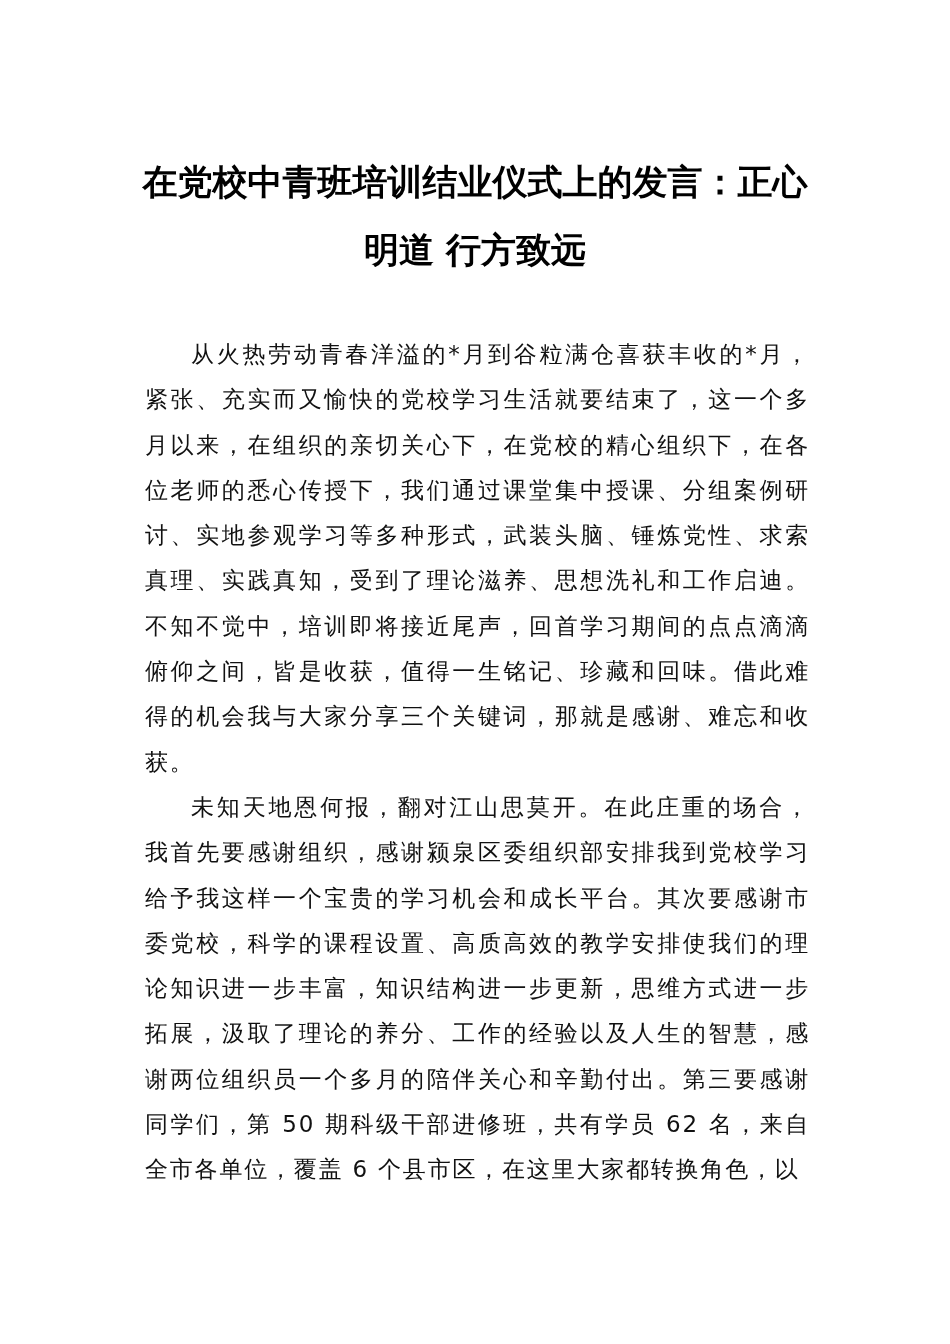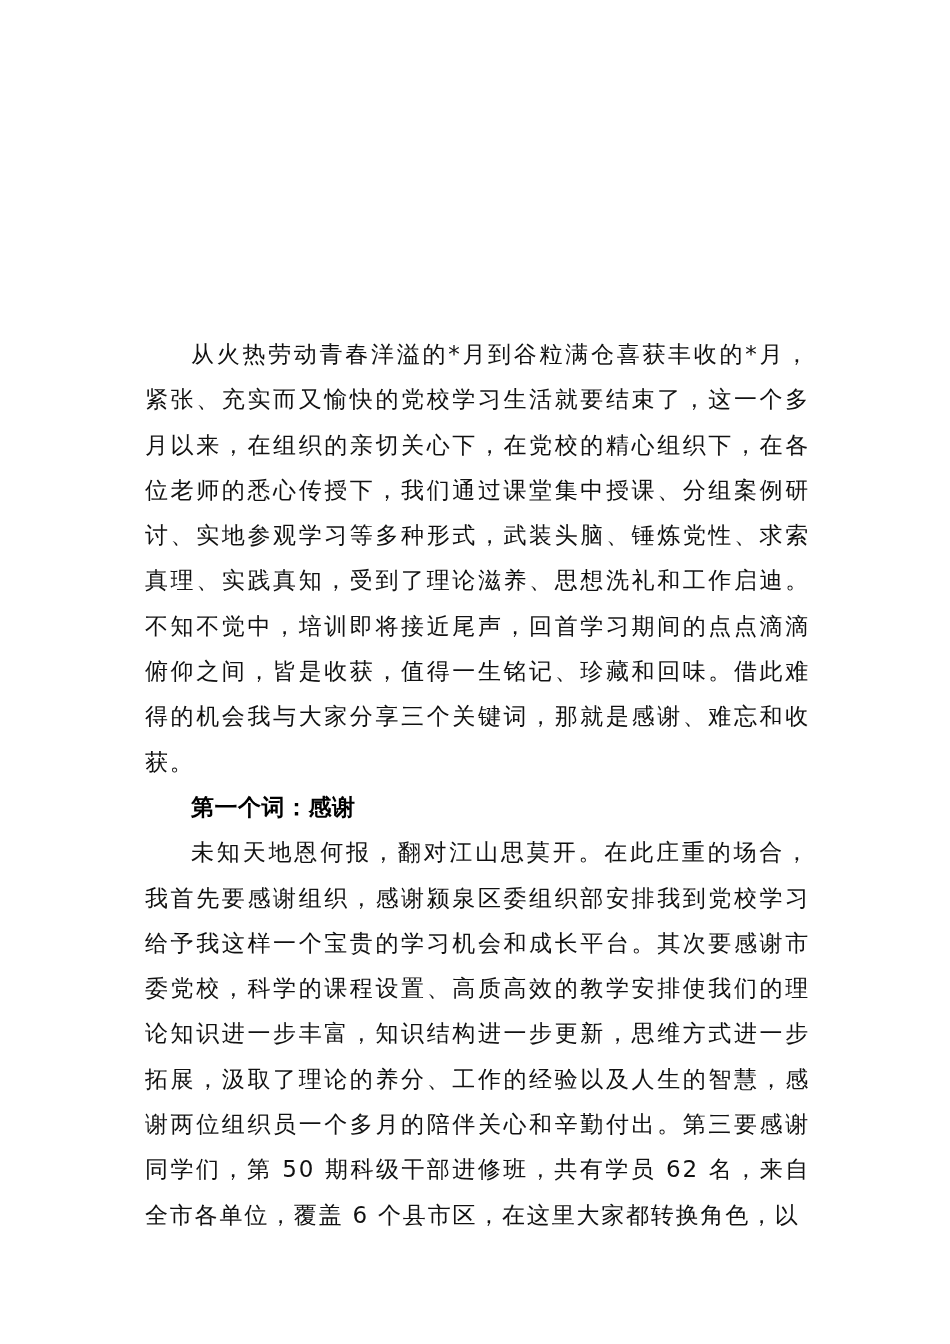--- a/index.html
+++ b/index.html
@@ -19,19 +19,19 @@
   .para { margin:0; text-indent:2em; text-align:justify; text-align-last:left; }
   .heading {
     margin:0; text-indent:2em; font-weight:bold; font-size:23px; color:#000;
     letter-spacing:0.5px;
   }
 </style>
 </head>
 <body>
 
 <div class="page">
+  <div class="title">在党校中青班培训结业仪式上的发言：正心明道 行方致远</div>
 
   <div class="body-text" style="top:332px;">
     <p class="para">从火热劳动青春洋溢的*月到谷粒满仓喜获丰收的*月，紧张、充实而又愉快的党校学习生活就要结束了，这一个多月以来，在组织的亲切关心下，在党校的精心组织下，在各位老师的悉心传授下，我们通过课堂集中授课、分组案例研讨、实地参观学习等多种形式，武装头脑、锤炼党性、求索真理、实践真知，受到了理论滋养、思想洗礼和工作启迪。不知不觉中，培训即将接近尾声，回首学习期间的点点滴滴俯仰之间，皆是收获，值得一生铭记、珍藏和回味。借此难得的机会我与大家分享三个关键词，那就是感谢、难忘和收获。</p>
-    <p class="heading">第一个词：感谢</p>
     <p class="para">未知天地恩何报，翻对江山思莫开。在此庄重的场合，我首先要感谢组织，感谢颍泉区委组织部安排我到党校学习给予我这样一个宝贵的学习机会和成长平台。其次要感谢市委党校，科学的课程设置、高质高效的教学安排使我们的理论知识进一步丰富，知识结构进一步更新，思维方式进一步拓展，汲取了理论的养分、工作的经验以及人生的智慧，感谢两位组织员一个多月的陪伴关心和辛勤付出。第三要感谢同学们，第 50 期科级干部进修班，共有学员 62 名，来自全市各单位，覆盖 6 个县市区，在这里大家都转换角色，以</p>
   </div>
 </div>
 
 </body></html>

